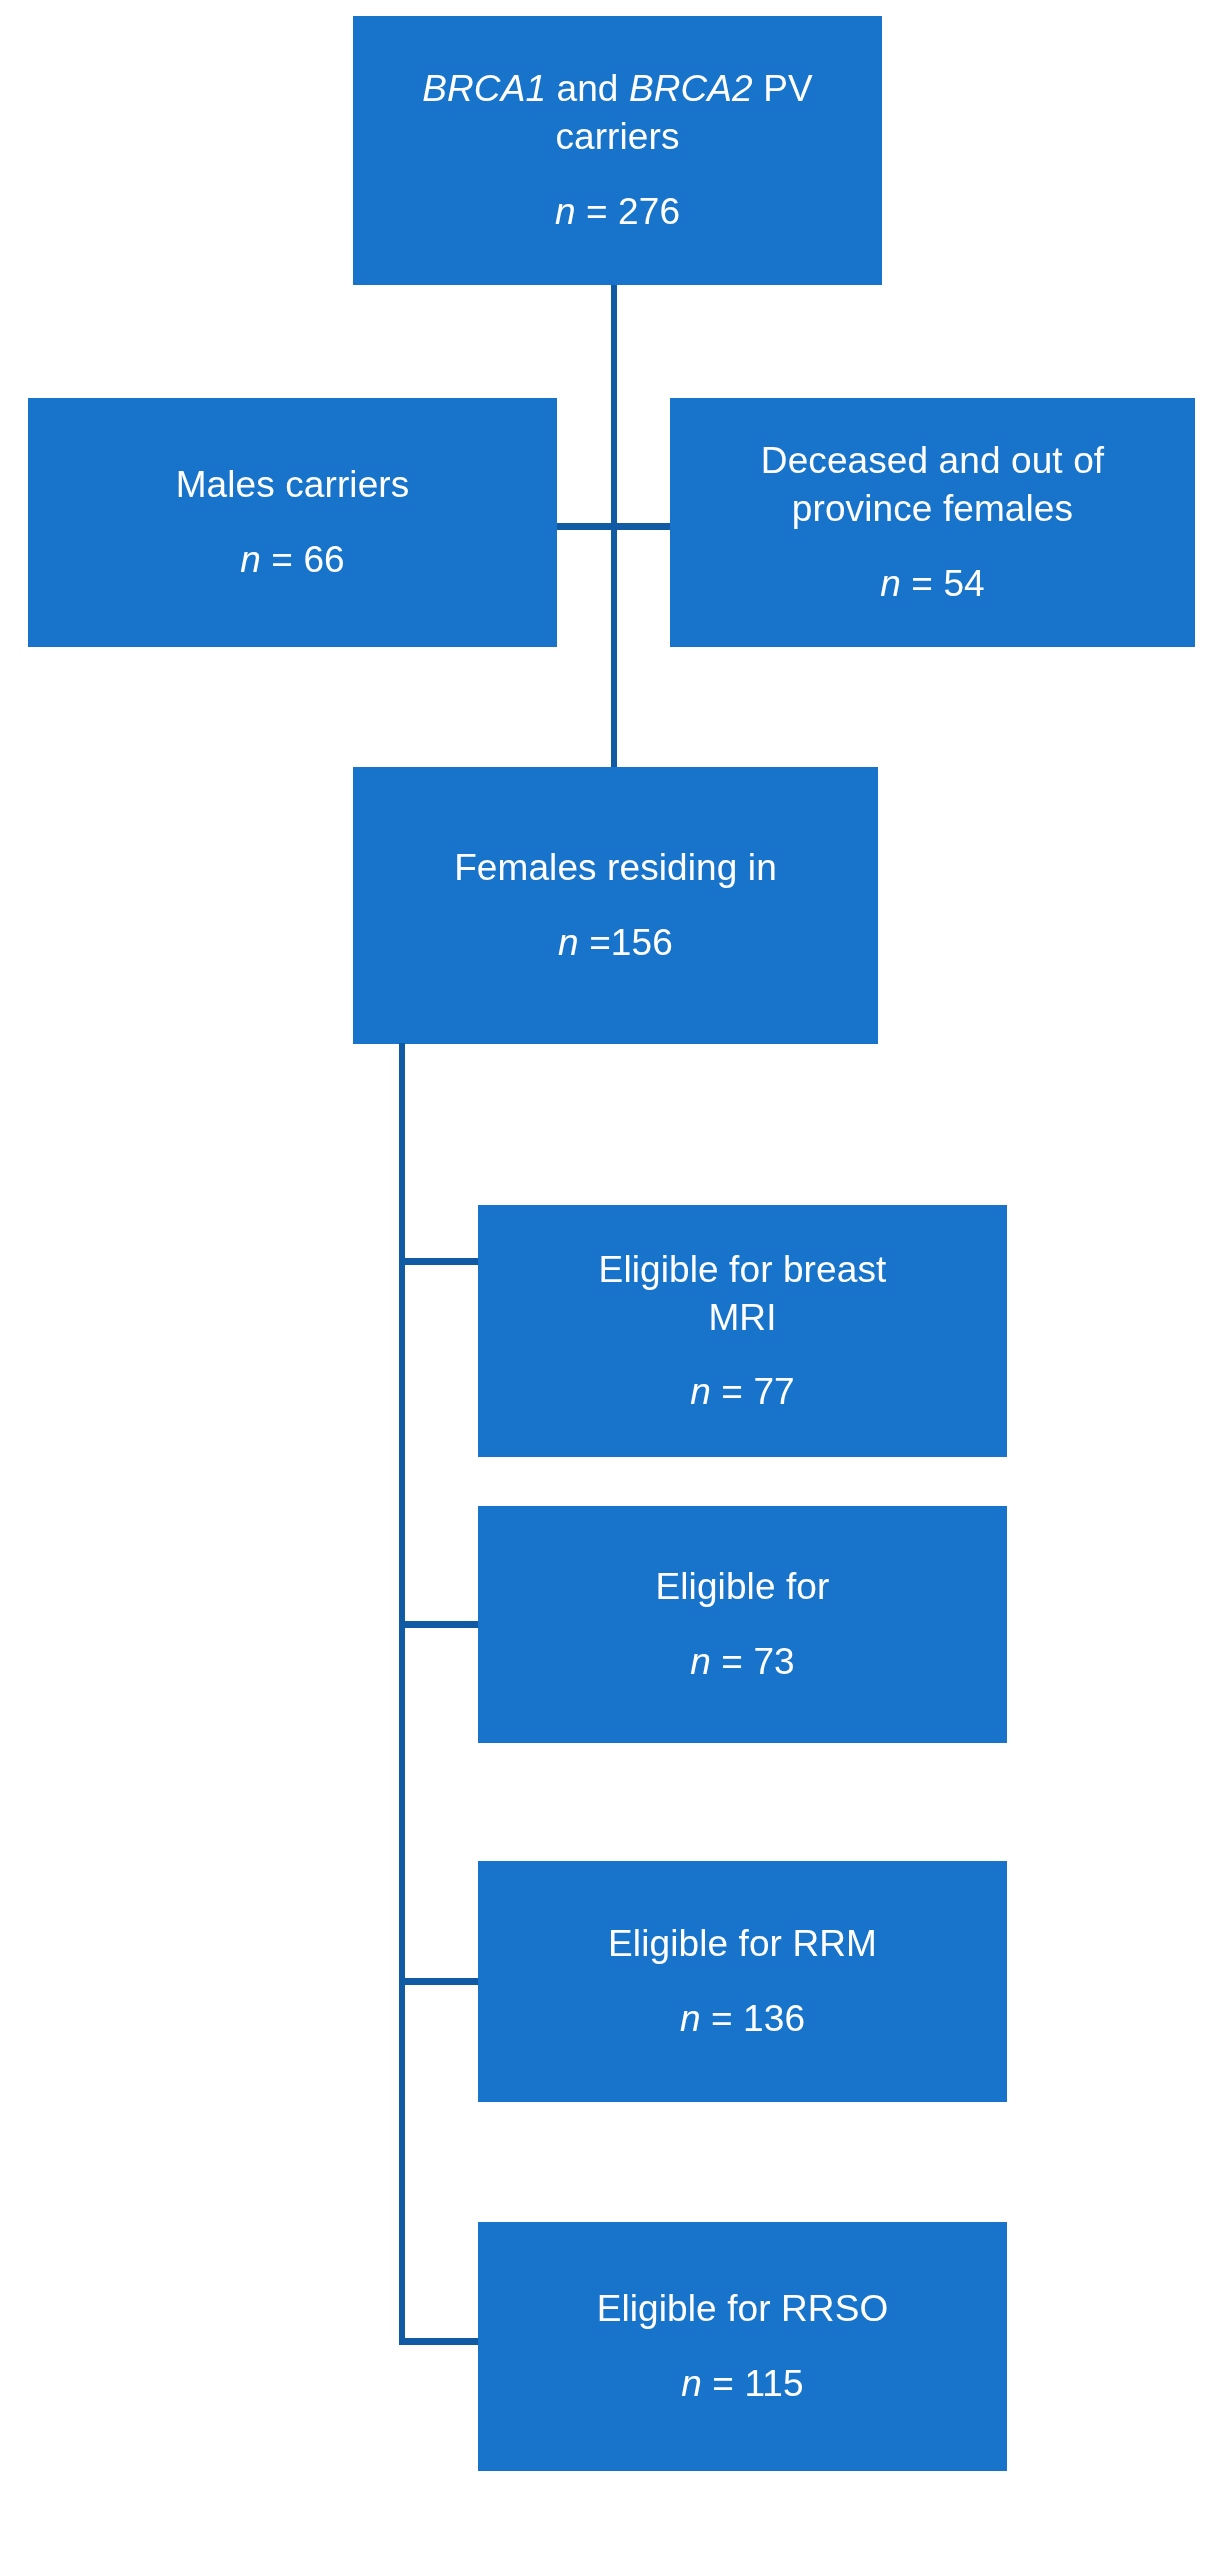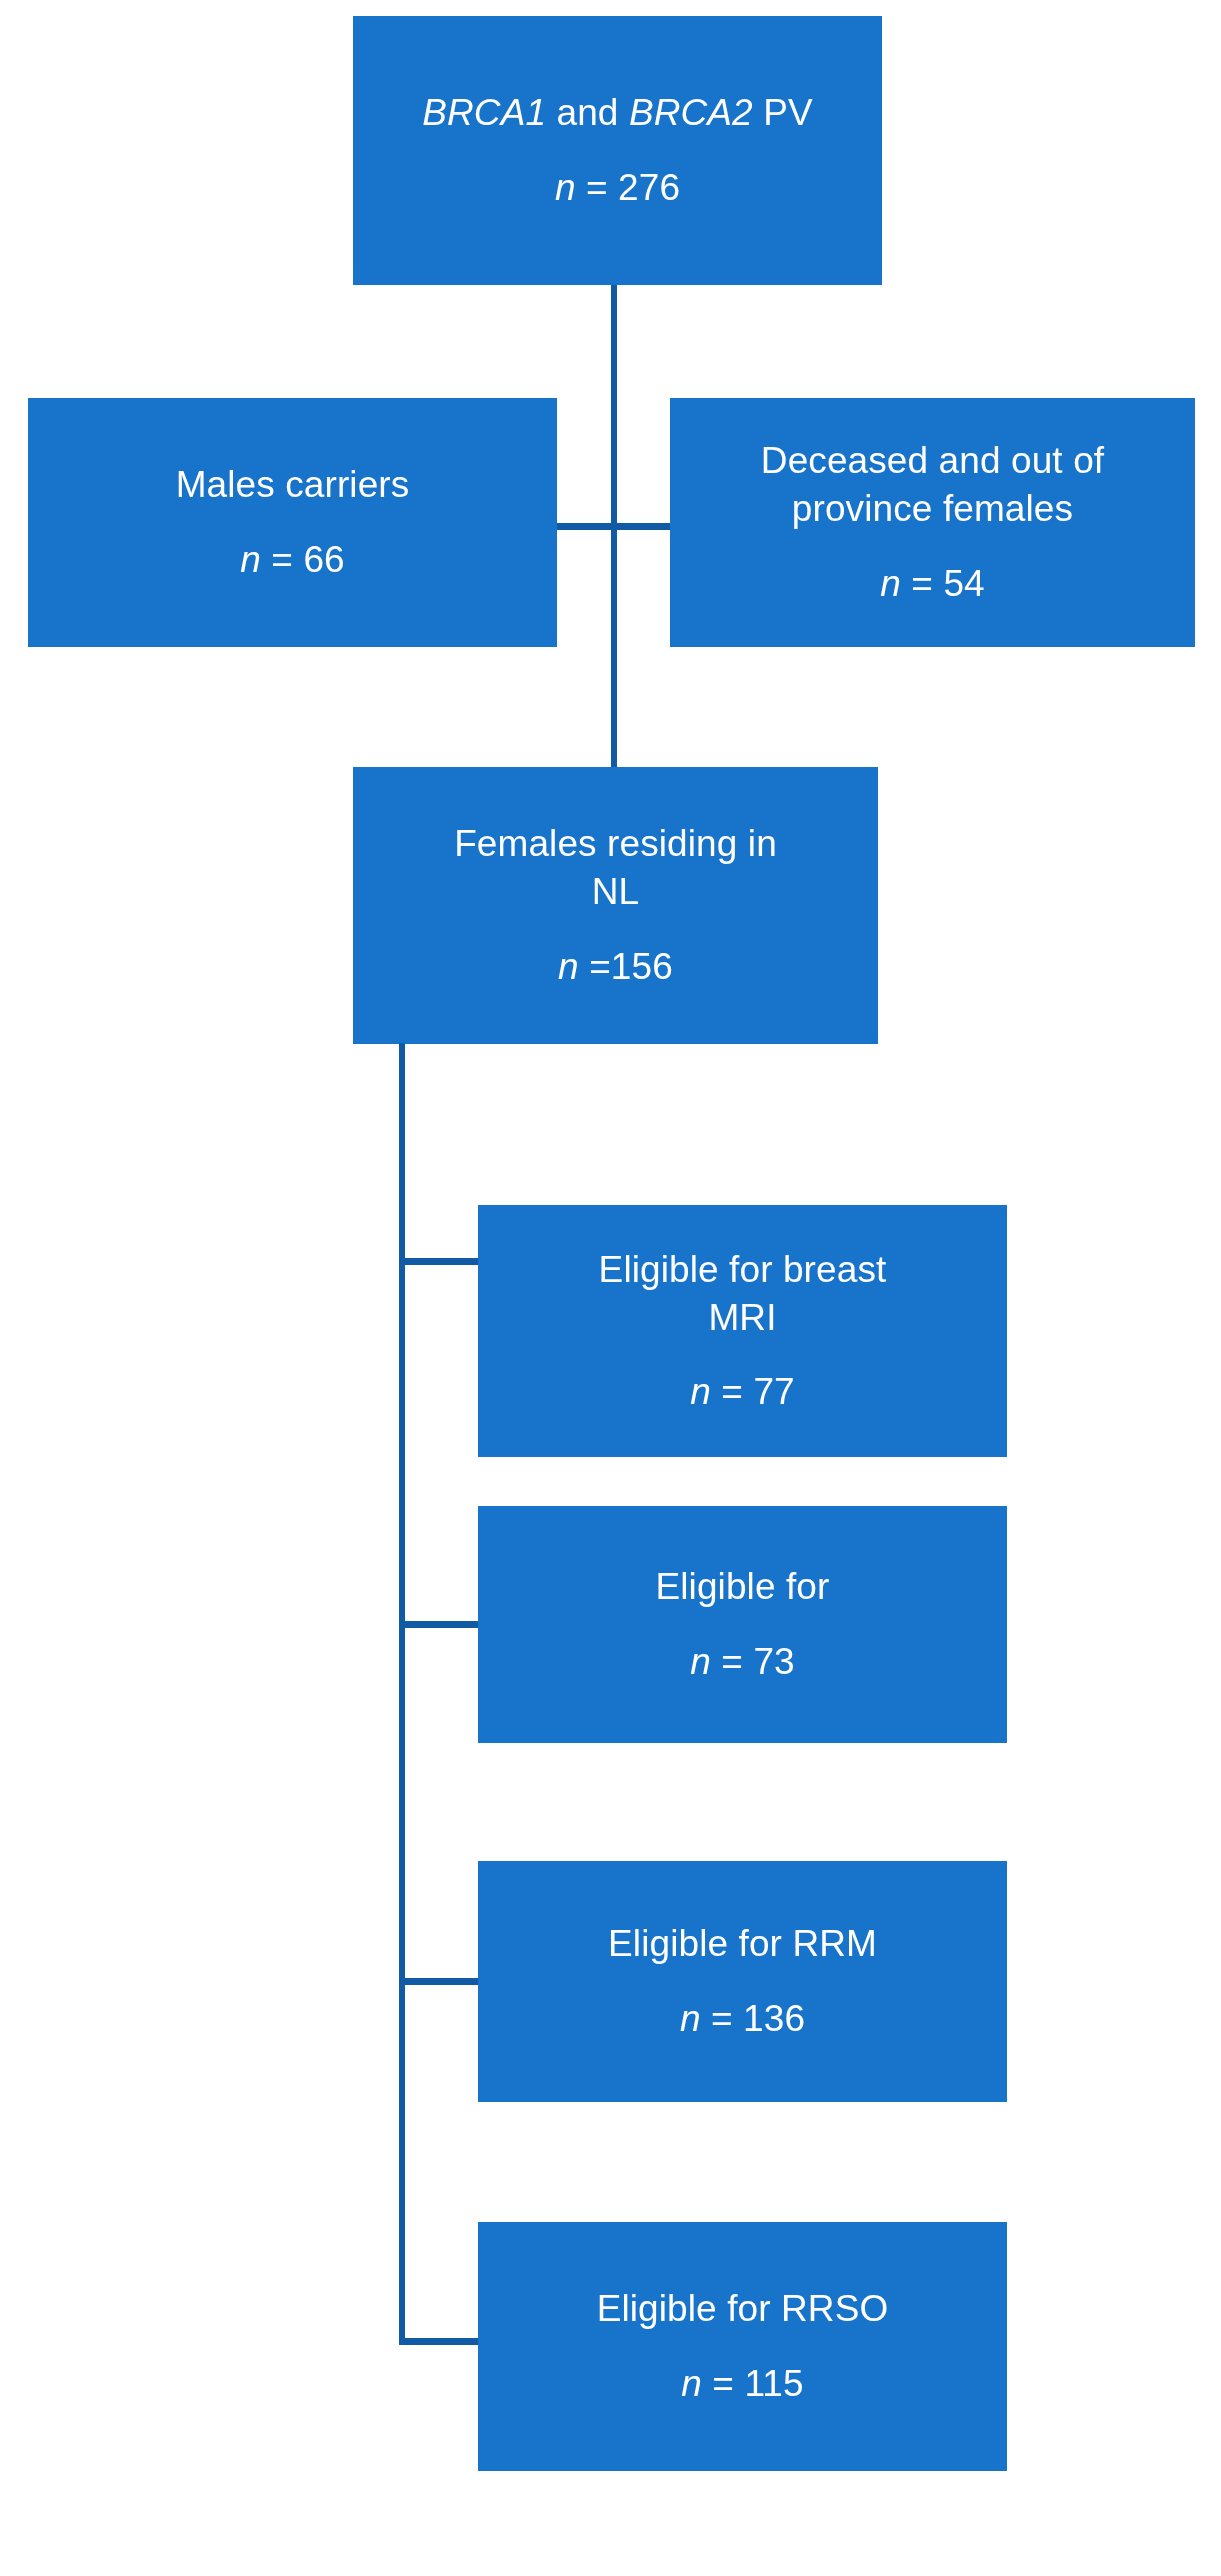--- a/index.html
+++ b/index.html
@@ -72,41 +72,41 @@
   #conn-stub-rrm    { left: 399px; top: 1978px; width: 80px; height: 7.2px; }
   #conn-stub-rrso   { left: 399px; top: 2338px; width: 80px; height: 7.2px; }
 </style>
 </head>
 <body>
 
 <div id="flow-root">
 
   <div class="node" id="node-root">
     <span class="title-line"><i class="ital">BRCA1</i><span> and </span><i class="ital">BRCA2</i><span> PV</span></span>
+    <span class="title-line">carriers</span>
     <span class="count-line"><i class="ital">n</i><span> = 276</span></span>
   </div>
 
   <div class="connector" id="conn-root-down"></div>
   <div class="connector" id="conn-split-bar"></div>
   <div class="connector" id="conn-down-females"></div>
 
   <div class="node" id="node-males">
     <span class="title-line">Males carriers</span>
     <span class="count-line"><i class="ital">n</i><span> = 66</span></span>
   </div>
 
   <div class="node" id="node-deceased">
     <span class="title-line">Deceased and out of</span>
     <span class="title-line">province females</span>
     <span class="count-line"><i class="ital">n</i><span> = 54</span></span>
   </div>
 
   <div class="node" id="node-females">
     <span class="title-line">Females residing in</span>
-    <span class="title-line">NL</span>
     <span class="count-line"><i class="ital">n</i><span> =156</span></span>
   </div>
 
   <div class="connector" id="conn-females-down"></div>
   <div class="connector" id="conn-stub-mri"></div>
   <div class="connector" id="conn-stub-mammo"></div>
   <div class="connector" id="conn-stub-rrm"></div>
   <div class="connector" id="conn-stub-rrso"></div>
 
   <div class="node" id="node-mri">

